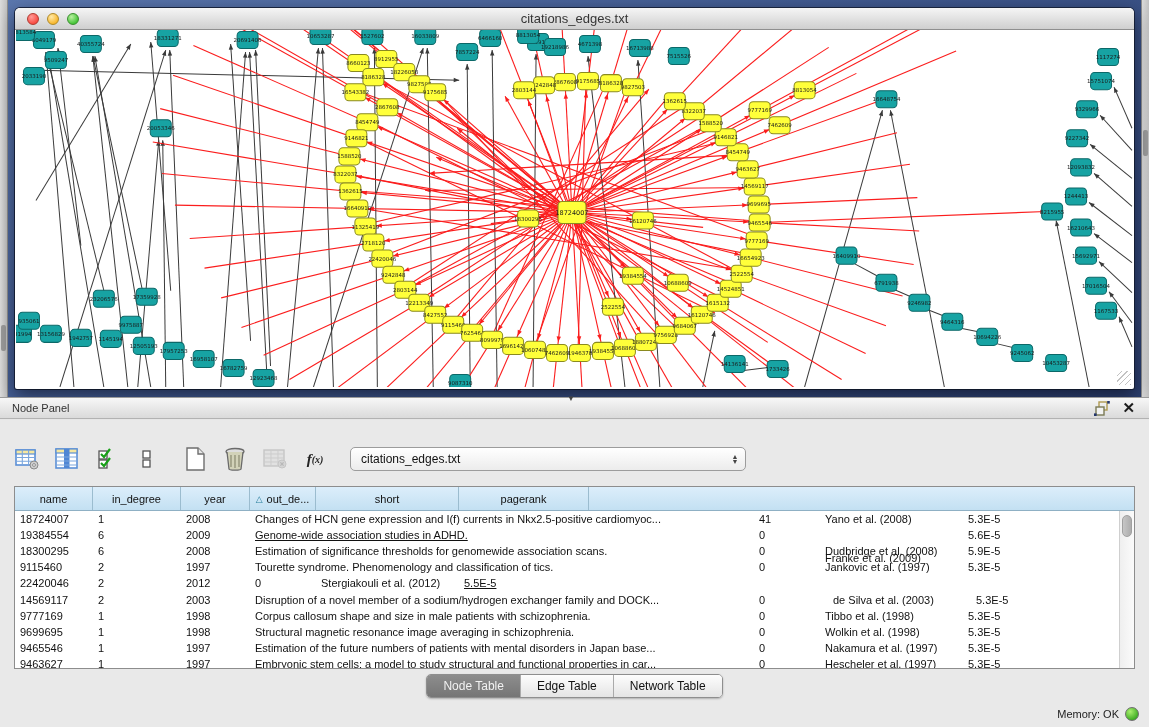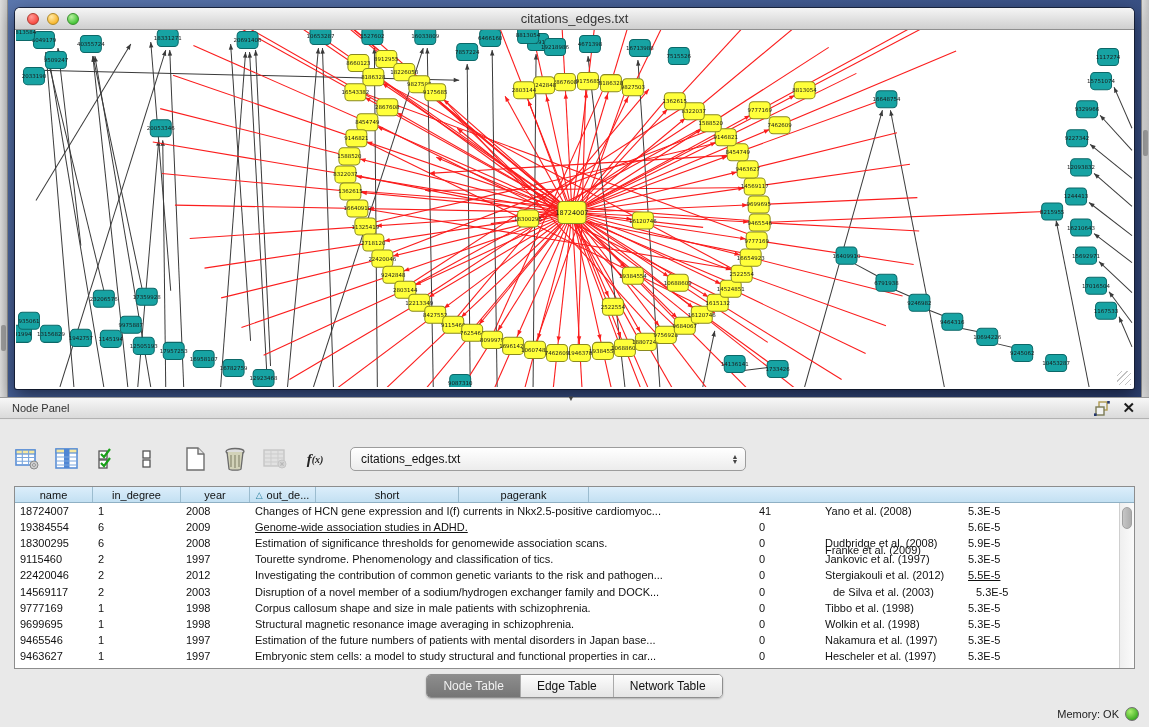--- a/index.html
+++ b/index.html
@@ -49,21 +49,21 @@
   .fx small { font-size:10px; }
   .combo { margin-left:8px; width:396px; height:24px; border:1px solid #9c9c9c; border-radius:5px;
            background:linear-gradient(#ffffff,#ececec); display:flex; align-items:center; font-size:12px; color:#111;
            box-shadow:0 1px 0 rgba(255,255,255,.7) inset; }
   .combo-value { padding-left:10px; flex:1; }
   .combo-arrows { width:20px; display:flex; flex-direction:column; align-items:center; line-height:5px;
                   font-size:7px; color:#444; }
 
   .table-wrap { position:absolute; left:14px; top:66px; width:1121px; height:183px;
                 background:#fff; border:1px solid #8d8d8d; display:flex; flex-direction:column; }
-  .thead { display:flex; height:16px; background:linear-gradient(#dceefb,#c3e0f2);
+  .thead { display:flex; height:24px; background:linear-gradient(#dceefb,#c3e0f2);
            border-bottom:1px solid #8fb0c4; flex:none;align-items:center; }
   .th { font-size:11px; color:#111; display:flex; align-items:center; justify-content:center;
         border-right:1px solid #9bbccf; height:100%; overflow:hidden; white-space:nowrap; }
   .sort-tri { color:#2a7f9e; font-size:9px; margin-right:4px; }
   .tbody { flex:1; overflow:hidden; position:relative; }
   .tr { display:flex; height:16.1px; align-items:center; }
   .td { font-size:11px; color:#111; padding-left:5px; white-space:nowrap; overflow:hidden; height:100%;
         display:flex; align-items:center; }
   .vscroll { position:absolute; right:0; top:0; width:15px; height:100%; background:linear-gradient(90deg,#efefef,#fbfbfb);
              border-left:1px solid #cfcfcf; }
@@ -978,21 +978,20 @@
           <div class="td" style="width: 69px;">1997</div>
           <div class="td" style="width: 504px;">Tourette syndrome. Phenomenology and classification of tics.</div>
           <div class="td" style="width: 66px;">0</div>
           <div class="td" style="width: 143px;">Jankovic et al. (1997)</div>
           <div class="td" style="width: 130px;">5.3E-5</div>
         </div>
         <div class="tr">
           <div class="td" style="width: 78px;">22420046</div>
           <div class="td" style="width: 88px;">2</div>
           <div class="td" style="width: 69px;">2012</div>
-          <div class="td" style="width: 504px;">Investigating the contribution of common genetic variants to the risk and pathogen...</div>
           <div class="td" style="width: 66px;">0</div>
           <div class="td" style="width: 143px;">Stergiakouli et al. (2012)</div>
           <div class="td" style="width: 130px; text-decoration: underline;">5.5E-5</div>
         </div>
         <div class="tr">
           <div class="td" style="width: 78px;">14569117</div>
           <div class="td" style="width: 88px;">2</div>
           <div class="td" style="width: 69px;">2003</div>
           <div class="td" style="width: 504px;">Disruption of a novel member of a sodium/hydrogen exchanger family and DOCK...</div>
           <div class="td" style="width: 66px;">0</div>

